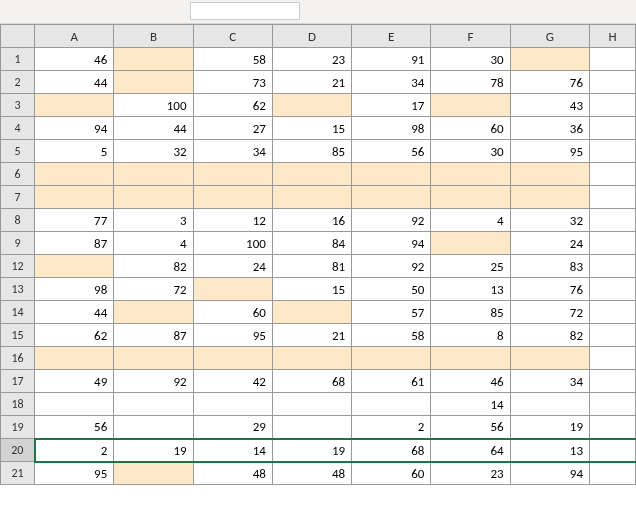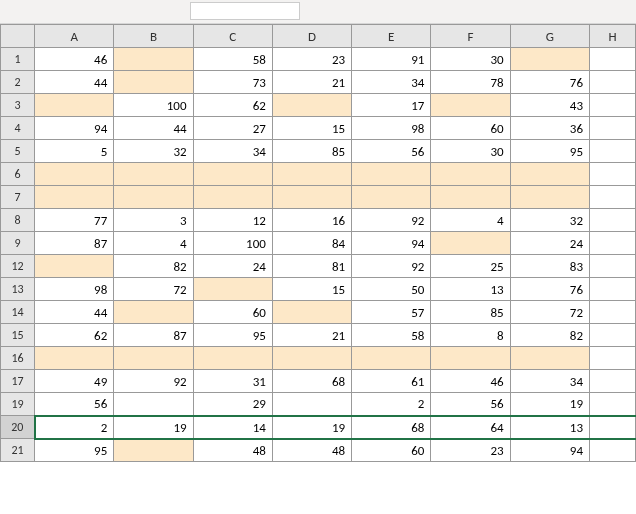--- a/index.html
+++ b/index.html
@@ -191,25 +191,36 @@
         <div class="cell hl"></div>
         <div class="cell hl"></div>
         <div class="cell hl"></div>
         <div class="cell hl"></div>
         <div class="cell colH"></div>
       </div>
       <div class="row">
         <div class="hdr-row">17</div>
         <div class="cell">49</div>
         <div class="cell">92</div>
-        <div class="cell">31</div>
+        <div class="cell">42</div>
         <div class="cell">68</div>
         <div class="cell">61</div>
         <div class="cell">46</div>
         <div class="cell">34</div>
+        <div class="cell colH"></div>
+      </div>
+      <div class="row">
+        <div class="hdr-row">18</div>
+        <div class="cell"></div>
+        <div class="cell"></div>
+        <div class="cell"></div>
+        <div class="cell"></div>
+        <div class="cell"></div>
+        <div class="cell">14</div>
+        <div class="cell"></div>
         <div class="cell colH"></div>
       </div>
       <div class="row">
         <div class="hdr-row">19</div>
         <div class="cell">56</div>
         <div class="cell"></div>
         <div class="cell">29</div>
         <div class="cell"></div>
         <div class="cell">2</div>
         <div class="cell">56</div>

